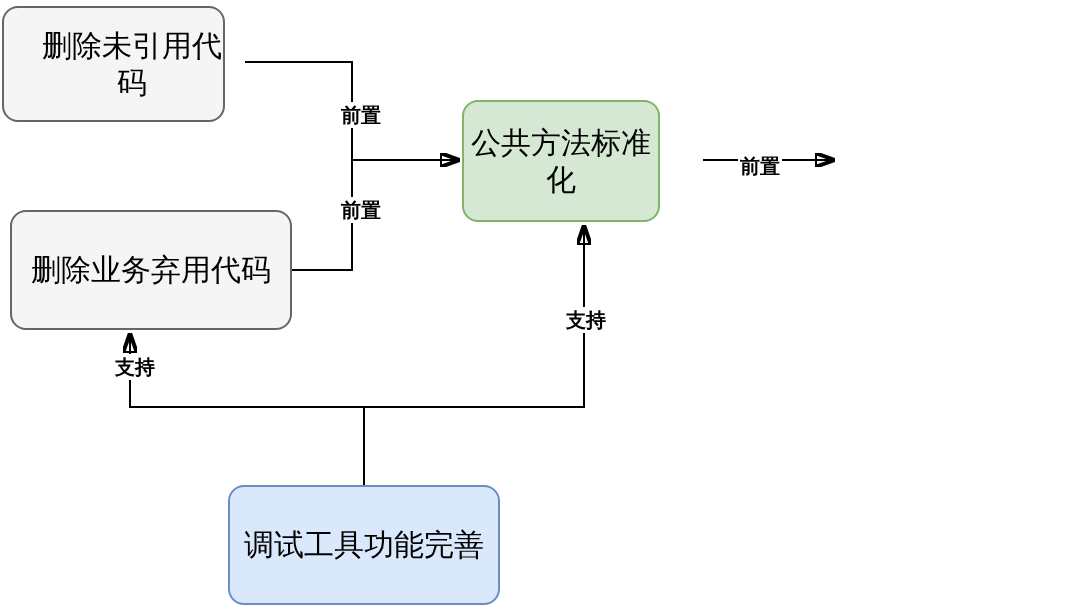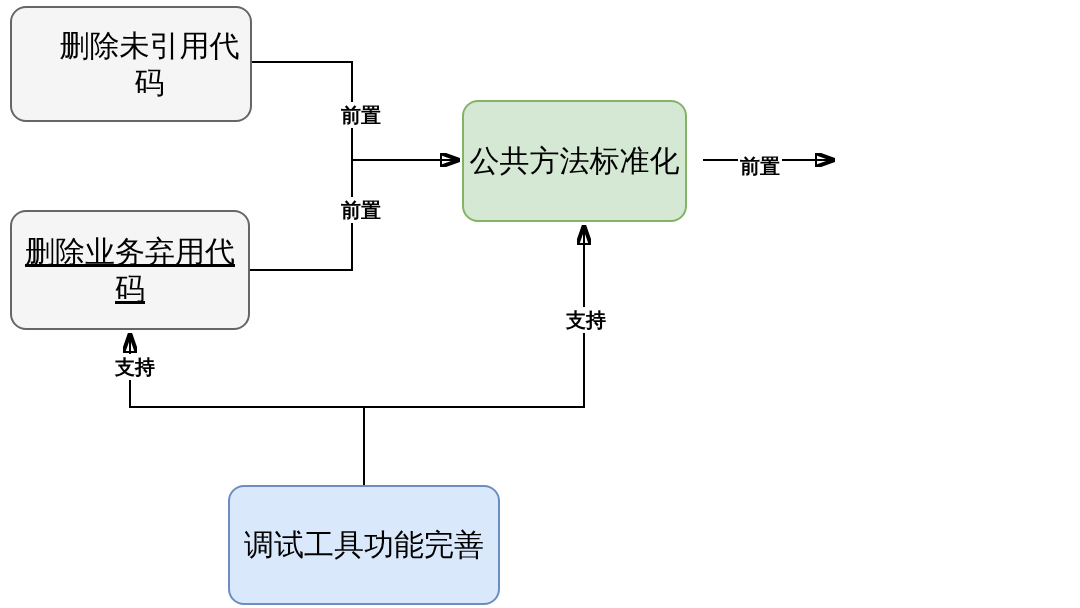--- a/index.html
+++ b/index.html
@@ -38,23 +38,23 @@
     text-align: center;
     font-size: 30px;
     line-height: 1.25;
     color: #000000;
   }
   .node-gray  { background: #f5f5f5; border-color: #666666; }
   .node-green { background: #d5e8d4; border-color: #82b366; }
   .node-red   { background: #f8cecc; border-color: #b85450; }
   .node-blue  { background: #dae8fc; border-color: #6c8ebf; }
 
-  #node-unreferenced { left: 10px;   top: 6px;   width: 242px; height: 116px; padding-left: 37px; }
-  #node-deprecated   { left: 10px;  top: 210px; width: 240px; height: 120px; padding: 0 10px; text-decoration: underline; }
-  #node-standardize  { left: 462px; top: 100px; width: 225px; height: 122px; }
+  #node-unreferenced { left: 2px;   top: 6px;   width: 223px; height: 116px; padding-left: 37px; }
+  #node-deprecated   { left: 10px;  top: 210px; width: 282px; height: 120px; padding: 0 10px; }
+  #node-standardize  { left: 462px; top: 100px; width: 198px; height: 122px; }
   #node-docs         { left: 837px; top: 100px; width: 235px; height: 120px; }
   #node-debugtools   { left: 228px; top: 485px; width: 272px; height: 120px; }
 
   .edge-label {
     position: absolute;
     transform: translate(-50%, -50%);
     background: #ffffff;
     color: #000000;
     font-size: 20px;
     line-height: 1.2;

